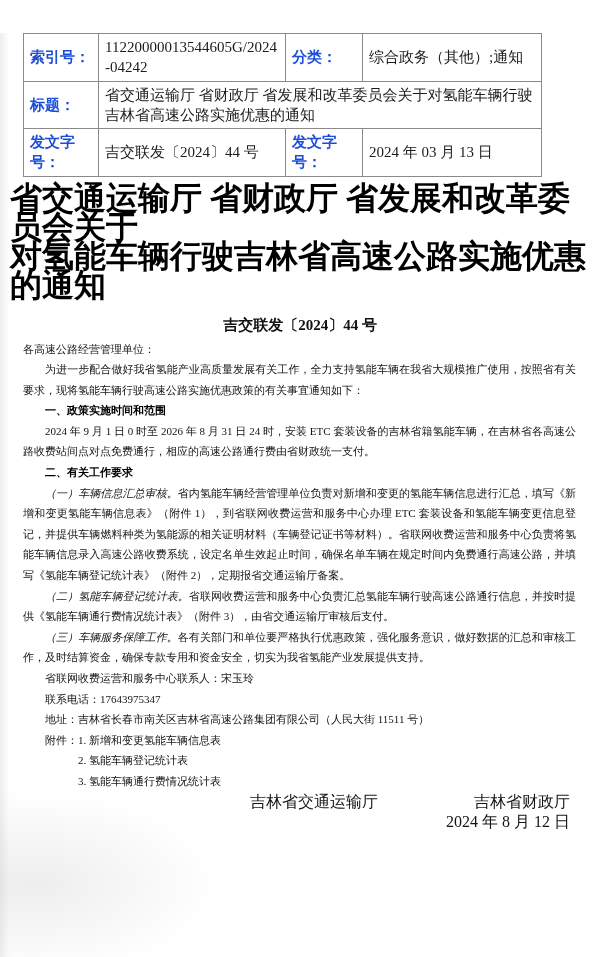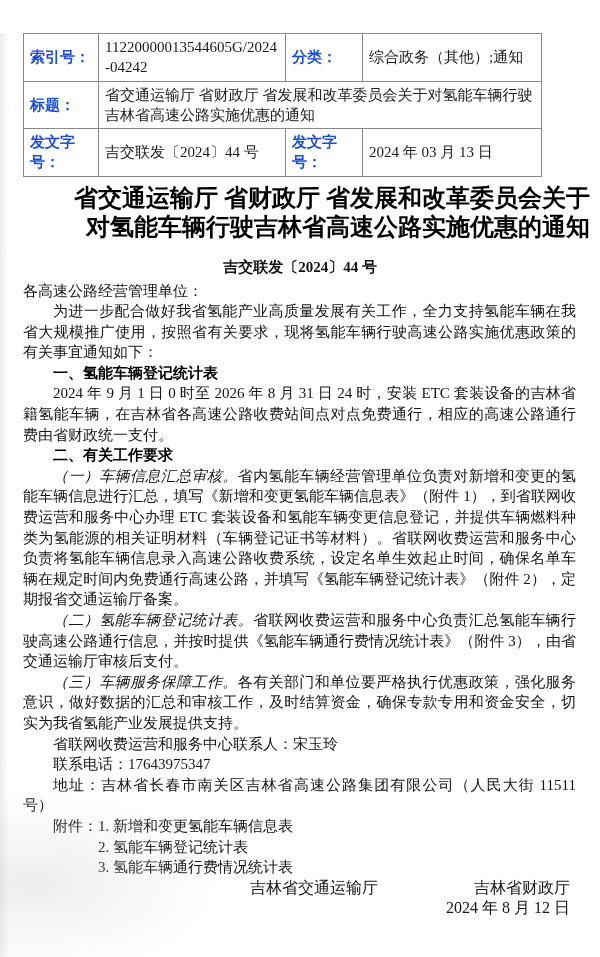--- a/index.html
+++ b/index.html
@@ -16,25 +16,25 @@
     background:radial-gradient(ellipse at 15% 55%,rgba(205,205,205,.35),rgba(255,255,255,0) 70%);
     pointer-events:none;}
   
   table.meta{border-collapse:collapse;table-layout:fixed;width:518px;
     margin:33px 0 0 23px;}
   table.meta td{border:1px solid #8a8a8a;padding:3px 6px;vertical-align:middle;
     font-size:15px;line-height:1.35;}
   td.lbl{font-family:"Liberation Sans","DejaVu Sans",sans-serif;font-weight:bold;color:#1d4ed8;}
   td.val{word-break:break-all;color:#1b1b1b;}
   
-  .title{margin:7px 10px 16px 10px;text-align:right;font-weight:bold;color:#000;
-    font-size:24px;line-height:29px;letter-spacing:0px;}
+  .title{margin:7px 10px 16px 10px;text-align:left;font-weight:bold;color:#000;
+    font-size:32px;line-height:29px;letter-spacing:0px;}
   .docnum{margin:4px 0 2px 0;text-align:center;font-weight:bold;font-size:15px;line-height:18px;color:#111;}
   
-  .content{padding:3px 24px 0 23px;font-size:15px;line-height:20.6px;text-align:justify;}
+  .content{padding:3px 24px 0 23px;font-size:11px;line-height:20.6px;text-align:justify;}
   .content p{margin:0;}
   .indent{text-indent:2em;}
   .heading{font-family:"Liberation Sans","DejaVu Sans",sans-serif;font-weight:bold;
     text-indent:2em;color:#000;}
   .kai{font-style:italic;}
   
   .attach{display:flex;margin-left:2em;}
   .attach-label{flex:none;white-space:nowrap;}
   .attach-items{display:flex;flex-direction:column;}
   
@@ -78,21 +78,21 @@
 
   <div class="title">
     <div>省交通运输厅 省财政厅 省发展和改革委员会关于</div>
     <div>对氢能车辆行驶吉林省高速公路实施优惠的通知</div>
   </div>
   <div class="docnum">吉交联发〔2024〕44 号</div>
 
   <div class="content">
     <p>各高速公路经营管理单位：</p>
     <p class="indent">为进一步配合做好我省氢能产业高质量发展有关工作，全力支持氢能车辆在我省大规模推广使用，按照省有关要求，现将氢能车辆行驶高速公路实施优惠政策的有关事宜通知如下：</p>
-    <p class="heading">一、氢能车辆登记统计表</p>
+    <p class="heading">一、政策实施时间和范围</p>
     <p class="indent">2024 年 9 月 1 日 0 时至 2026 年 8 月 31 日 24 时，安装 ETC 套装设备的吉林省籍氢能车辆，在吉林省各高速公路收费站间点对点免费通行，相应的高速公路通行费由省财政统一支付。</p>
     <p class="heading">二、有关工作要求</p>
     <p class="indent"><span class="kai">（一）车辆信息汇总审核。</span><span>省内氢能车辆经营管理单位负责对新增和变更的氢能车辆信息进行汇总，填写《新增和变更氢能车辆信息表》（附件 1），到省联网收费运营和服务中心办理 ETC 套装设备和氢能车辆变更信息登记，并提供车辆燃料种类为氢能源的相关证明材料（车辆登记证书等材料）。省联网收费运营和服务中心负责将氢能车辆信息录入高速公路收费系统，设定名单生效起止时间，确保名单车辆在规定时间内免费通行高速公路，并填写《氢能车辆登记统计表》（附件 2），定期报省交通运输厅备案。</span></p>
     <p class="indent"><span class="kai">（二）氢能车辆登记统计表。</span><span>省联网收费运营和服务中心负责汇总氢能车辆行驶高速公路通行信息，并按时提供《氢能车辆通行费情况统计表》（附件 3），由省交通运输厅审核后支付。</span></p>
     <p class="indent"><span class="kai">（三）车辆服务保障工作。</span><span>各有关部门和单位要严格执行优惠政策，强化服务意识，做好数据的汇总和审核工作，及时结算资金，确保专款专用和资金安全，切实为我省氢能产业发展提供支持。</span></p>
     <p class="indent">省联网收费运营和服务中心联系人：宋玉玲</p>
     <p class="indent">联系电话：17643975347</p>
     <p class="indent">地址：吉林省长春市南关区吉林省高速公路集团有限公司（人民大街 11511 号）</p>
 
     <div class="attach">

